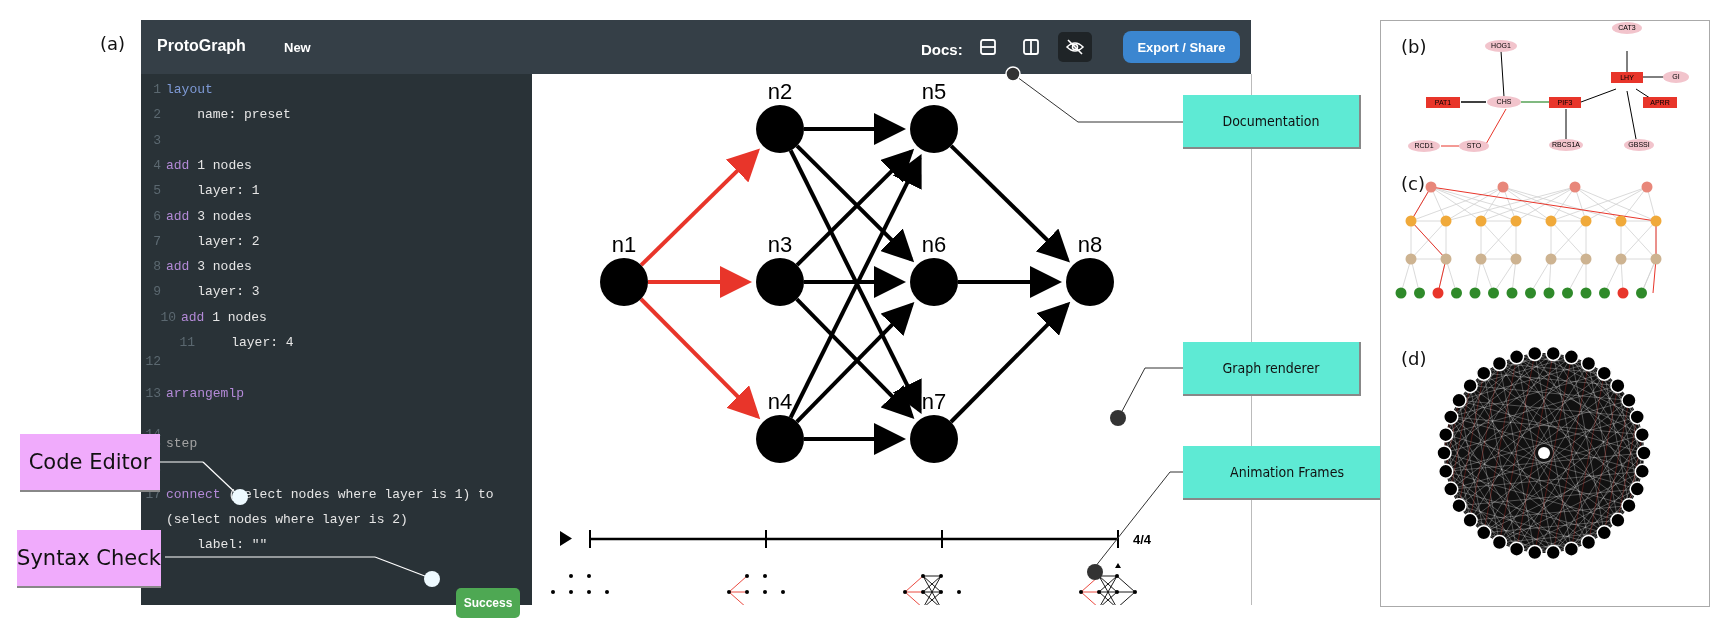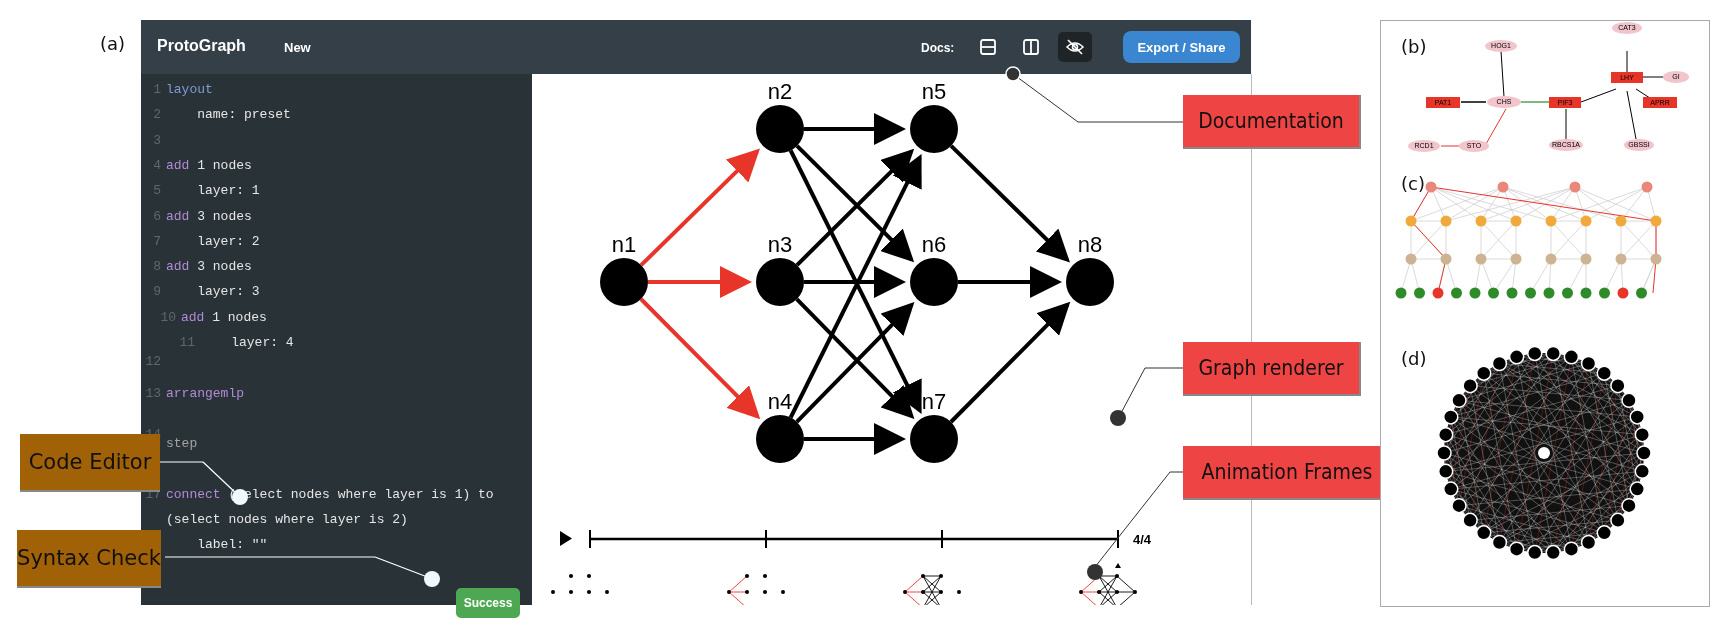--- a/index.html
+++ b/index.html
@@ -4,37 +4,37 @@
 <style>
   html,body{margin:0;padding:0;}
   body{width:1726px;height:626px;background:#ffffff;position:relative;overflow:hidden;font-family:"Liberation Sans",sans-serif;}
   .abs{position:absolute;}
   .panel-label{font-family:"DejaVu Sans",sans-serif;font-size:18px;color:#111;}
   
   #app{left:141px;top:20px;width:1110px;height:585px;background:#fff;}
   #topbar{left:0;top:0;width:1110px;height:54px;background:#353f47;}
   .brand{left:16px;top:17px;color:#fff;font-weight:bold;font-size:16px;}
   .newbtn{left:143px;top:20px;color:#fff;font-weight:bold;font-size:13px;}
-  .docs-label{left:780px;top:21px;color:#fff;font-weight:bold;font-size:12px;}
+  .docs-label{left:780px;top:21px;color:#fff;font-weight:bold;font-size:15px;}
   .iconbtn{width:34px;height:30px;border-radius:5px;display:flex;align-items:center;justify-content:center;}
   .iconbtn.active{background:#1f2427;}
   .export{left:982px;top:11px;width:117px;height:32px;background:#3b86d0;border-radius:8px;color:#fff;font-weight:bold;font-size:13px;display:flex;align-items:center;justify-content:center;}
   
   #editor{left:0;top:54px;width:391px;height:531px;background:#293237;}
   .line{position:absolute;left:0;height:20px;font-family:"Liberation Mono",monospace;font-size:13px;color:#e6e6e6;white-space:pre;}
   .ln{display:inline-block;width:20px;text-align:right;color:#5b6870;margin-right:5px;}
   .kw-blue{color:#7e9ad6;}
   .kw-purple{color:#b48ad8;}
   .kw-orange{color:#a3a3a3;}
   .success{left:315px;top:514px;width:64px;height:30px;background:#4ea853;border-radius:5px;color:#fff;font-size:12px;font-weight:bold;display:flex;align-items:center;justify-content:center;}
   
   #graph{left:391px;top:54px;width:719px;height:531px;background:#fff;border-right:1px solid #bbb;}
   
-  .callout{background:#ef4444;border-right:2px solid #888;border-bottom:2px solid #888;font-family:"DejaVu Sans Condensed","DejaVu Sans",sans-serif;font-size:21px;color:#111;display:flex;align-items:center;justify-content:center;}
-  .callout-w{background:#a16207;border-bottom:2px solid #888;font-family:"DejaVu Sans",sans-serif;font-size:21px;color:#111;display:flex;align-items:center;justify-content:center;}
+  .callout{background:#5eead4;border-right:2px solid #888;border-bottom:2px solid #888;font-family:"DejaVu Sans Condensed","DejaVu Sans",sans-serif;font-size:14px;color:#111;display:flex;align-items:center;justify-content:center;}
+  .callout-w{background:#f0abfc;border-bottom:2px solid #888;font-family:"DejaVu Sans",sans-serif;font-size:21px;color:#111;display:flex;align-items:center;justify-content:center;}
   
   #right{left:1380px;top:20px;width:328px;height:585px;border:1px solid #aaa;background:#fff;}
   .tiny{font-size:7px;font-family:"Liberation Sans",sans-serif;}
 </style>
 </head>
 <body>
 
 <div class="abs panel-label" style="left:100px;top:33px;">(a)</div>
 
 <div id="app" class="abs">

